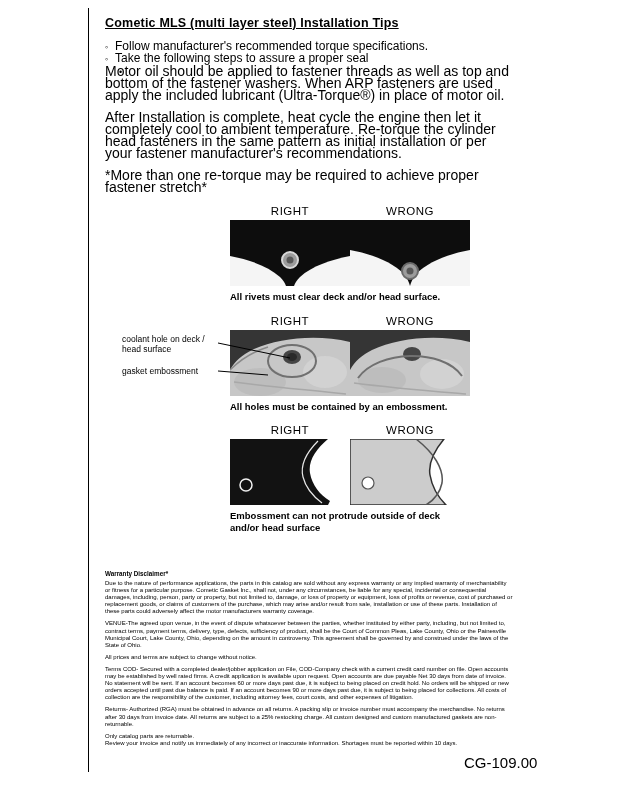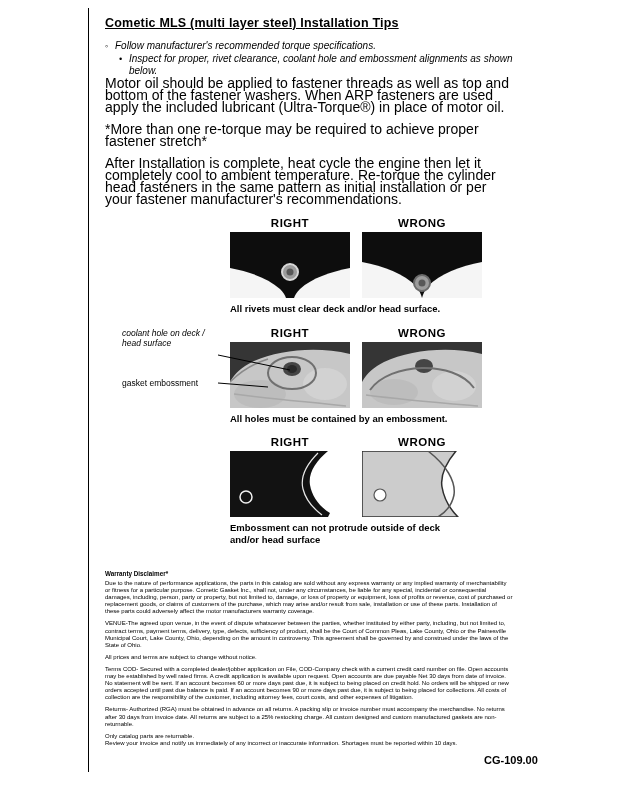--- a/index.html
+++ b/index.html
@@ -26,43 +26,42 @@
   }
   .title {
     font-size: 12.5px;
     font-weight: bold;
     text-decoration: underline;
     margin-bottom: 10px;
     letter-spacing: 0.2px;
   }
   .tip {
     position: relative;
-    font-size: 10px;
+    font-size: 12px;
     line-height: 12px;
     padding-left: 10px;
-    font-style: italic;
   }
   .tip .marker { position:absolute; left:0; top:0; }
   .marker.circ::before { content:"◦"; font-size:9px; }
   .marker.disc::before { content:"•"; font-size:9px; }
   .sub-tips { margin-left: 14px; margin-top: 1px; }
   .diesel-heading {
     font-size: 10.5px;
     font-weight: bold;
     margin: 13px 0 9px 0;
   }
   .para {
     font-size: 14px;
     line-height: 12px;
     margin-bottom: 10px;
     width: 412px;
   }
   .figures { margin-left: 125px; margin-top: 12px; }
   .fig-block { position: relative; }
-  .fig-row { display: flex; gap: 12px; font-weight: bold; }
+  .fig-row { display: flex; gap: 0; }
   .fig-col { width: 120px; }
   .fig-label {
     font-size: 11.5px;
     text-align: center;
     margin-bottom: 3px;
     letter-spacing: 0.5px;
   }
   .fig-img { display:block; width:120px; height:66px; }
   .fig-caption {
     font-size: 9.5px;
@@ -71,21 +70,21 @@
     max-width: 250px;
     font-weight: bold;
   }
   .ann {
     position: absolute;
     left: -108px;
     width: 97px;
     font-size: 8.5px;
     line-height: 10px;
   }
-  .ann-coolant { top: 1px; font-style: italic; }
+  .ann-coolant { top: 19px; }
   .ann-emboss  { top: 51px; }
   svg.leaders {
     position: absolute;
     left: -108px; top: 14px;
     width: 180px; height: 60px;
     overflow: visible;
     pointer-events: none;
   }
   .legal {
     position: absolute;
@@ -98,50 +97,52 @@
     margin-bottom: 3px;
   }
   .legal p {
     font-size: 6px;
     line-height: 7.1px;
     margin-bottom: 5px;
   }
   .legal p.tight { margin-bottom: 0; }
   .footer-code {
     position: absolute;
-    left: 484px; top: 754px;
-    font-size: 11px;
-    font-weight: bold;
+    left: 464px; top: 754px;
+    font-size: 15px;
   }
 </style>
 </head>
 <body>
 
 <div class="page">
   <div class="left-rule"></div>
 
   <div class="content">
     <div class="title">Cometic MLS (multi layer steel) Installation Tips</div>
 
     <div class="tips">
       <div class="tip">
         <span class="marker circ"></span>
         <span>Follow manufacturer's recommended torque specifications.</span>
       </div>
+      <div class="tip">
+        <span class="marker circ"></span>
+        <span>Take the following steps to assure a proper seal</span>
+      </div>
       <div class="sub-tips">
         <div class="tip">
           <span class="marker disc"></span>
-          <span>Inspect for proper, rivet clearance, coolant hole and embossment alignments as shown below.</span>
         </div>
       </div>
     </div>
 
     <p class="para">Motor oil should be applied to fastener threads as well as top and bottom of the fastener washers. When ARP fasteners are used apply the included lubricant (Ultra-Torque®) in place of motor oil.</p>
+    <p class="para">After Installation is complete, heat cycle the engine then let it completely cool to ambient temperature. Re-torque the cylinder head fasteners in the same pattern as initial installation or per your fastener manufacturer's recommendations.</p>
     <p class="para">*More than one re-torque may be required to achieve proper fastener stretch*</p>
-    <p class="para">After Installation is complete, heat cycle the engine then let it completely cool to ambient temperature. Re-torque the cylinder head fasteners in the same pattern as initial installation or per your fastener manufacturer's recommendations.</p>
 
     <div class="figures">
 
       <div class="fig-block">
         <div class="fig-row">
           <div class="fig-col">
             <div class="fig-label">RIGHT</div>
             <svg class="fig-img" viewBox="0 0 120 66">
               <rect width="120" height="66" fill="#0d0d0d"></rect>
               <path d="M0,66 L0,36 C20,40 38,46 50,57 C53,60 55,63 56,66 Z" fill="#f5f5f5"></path>

